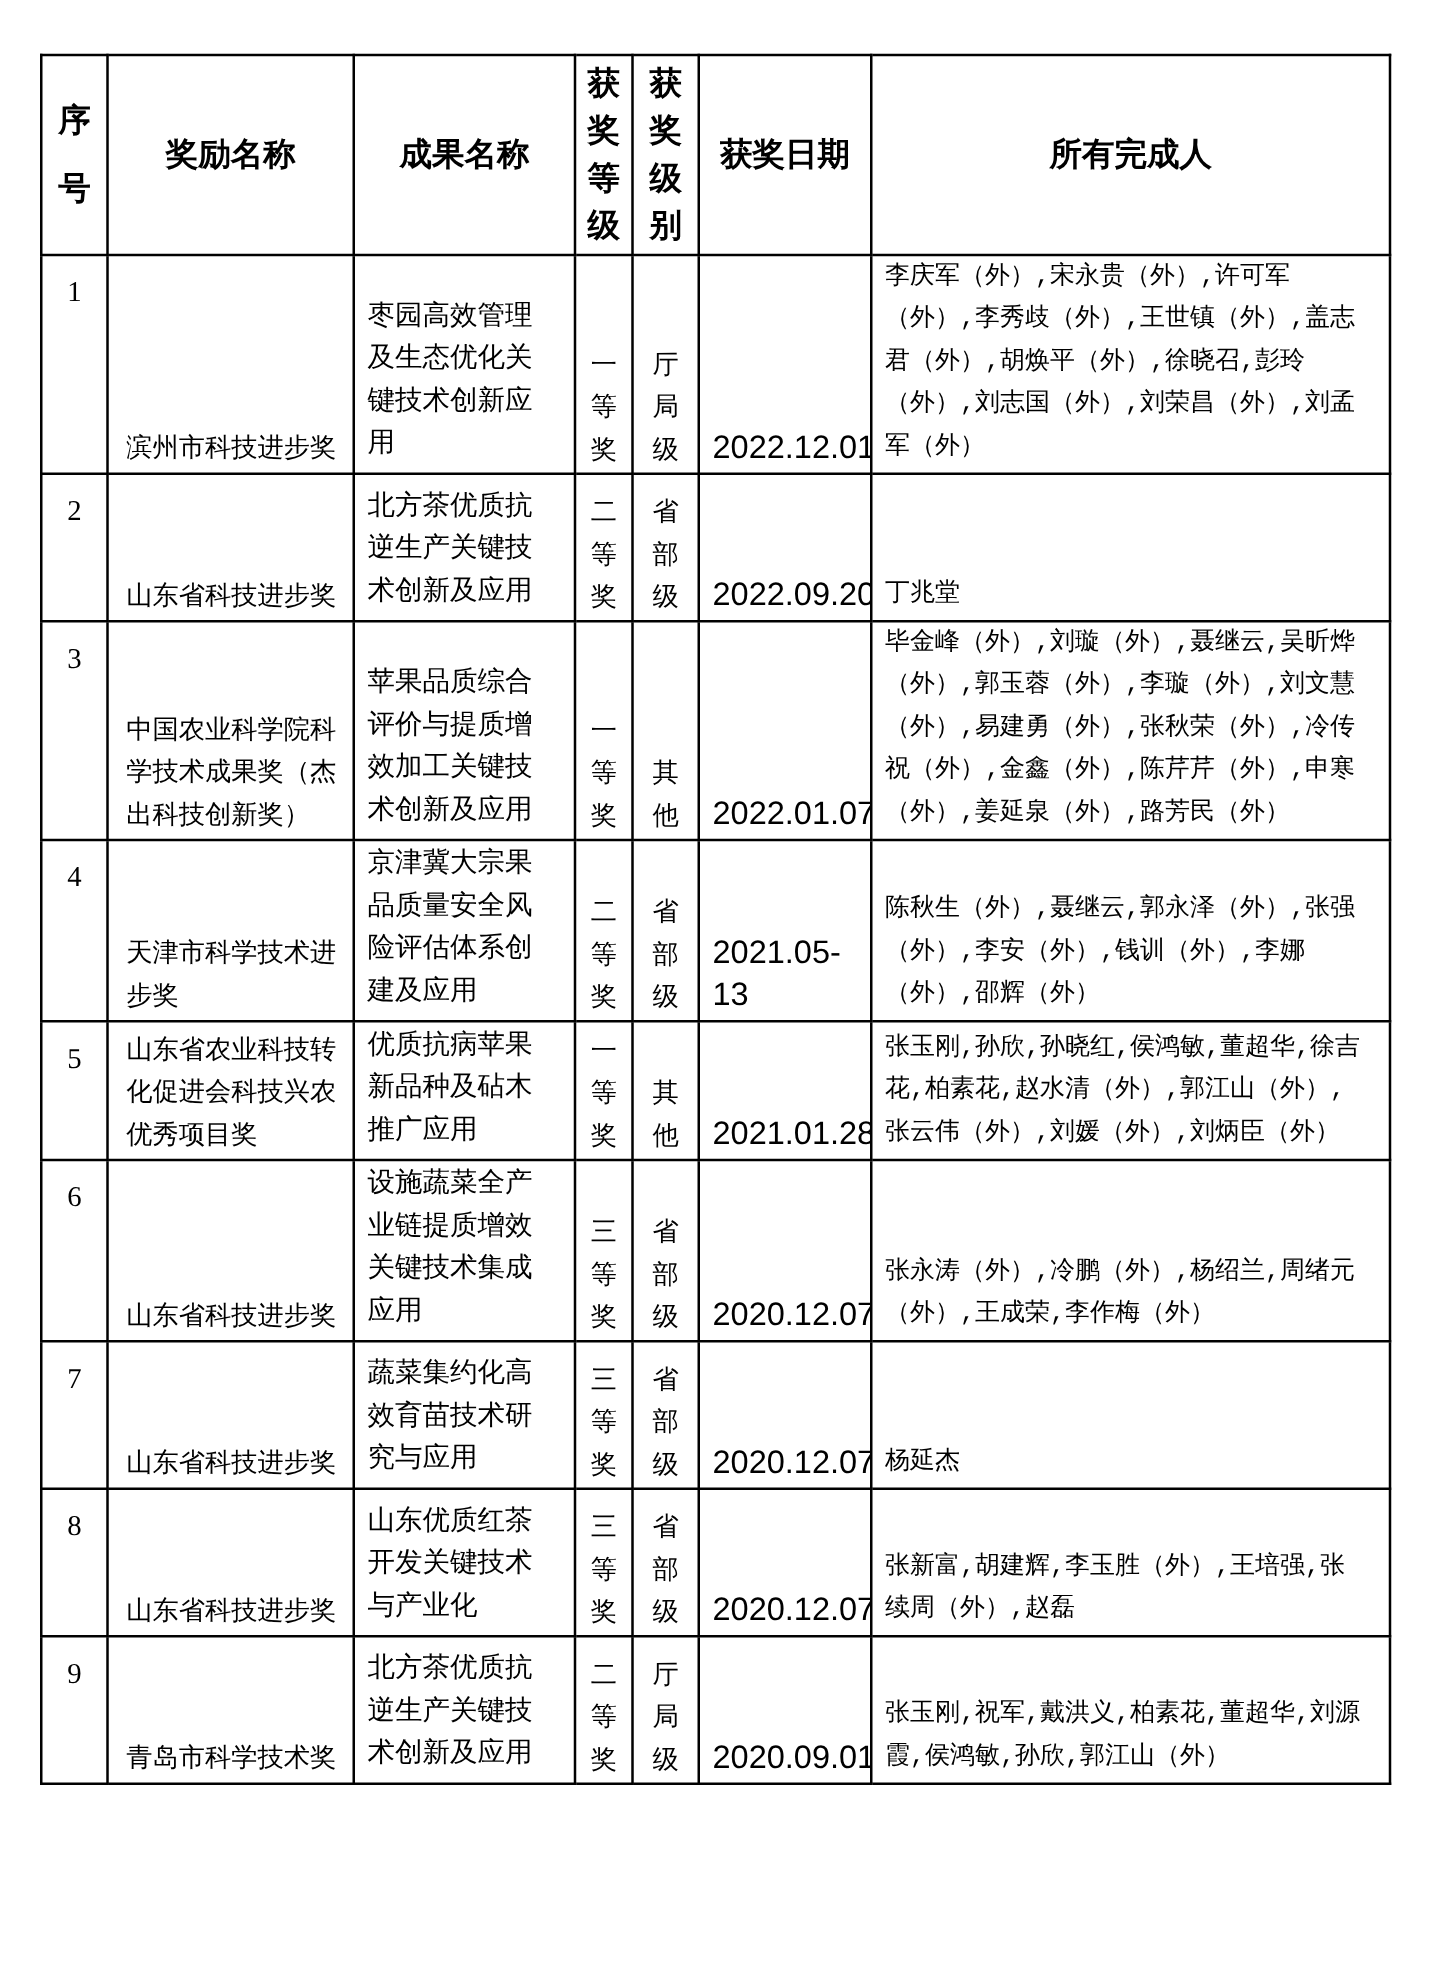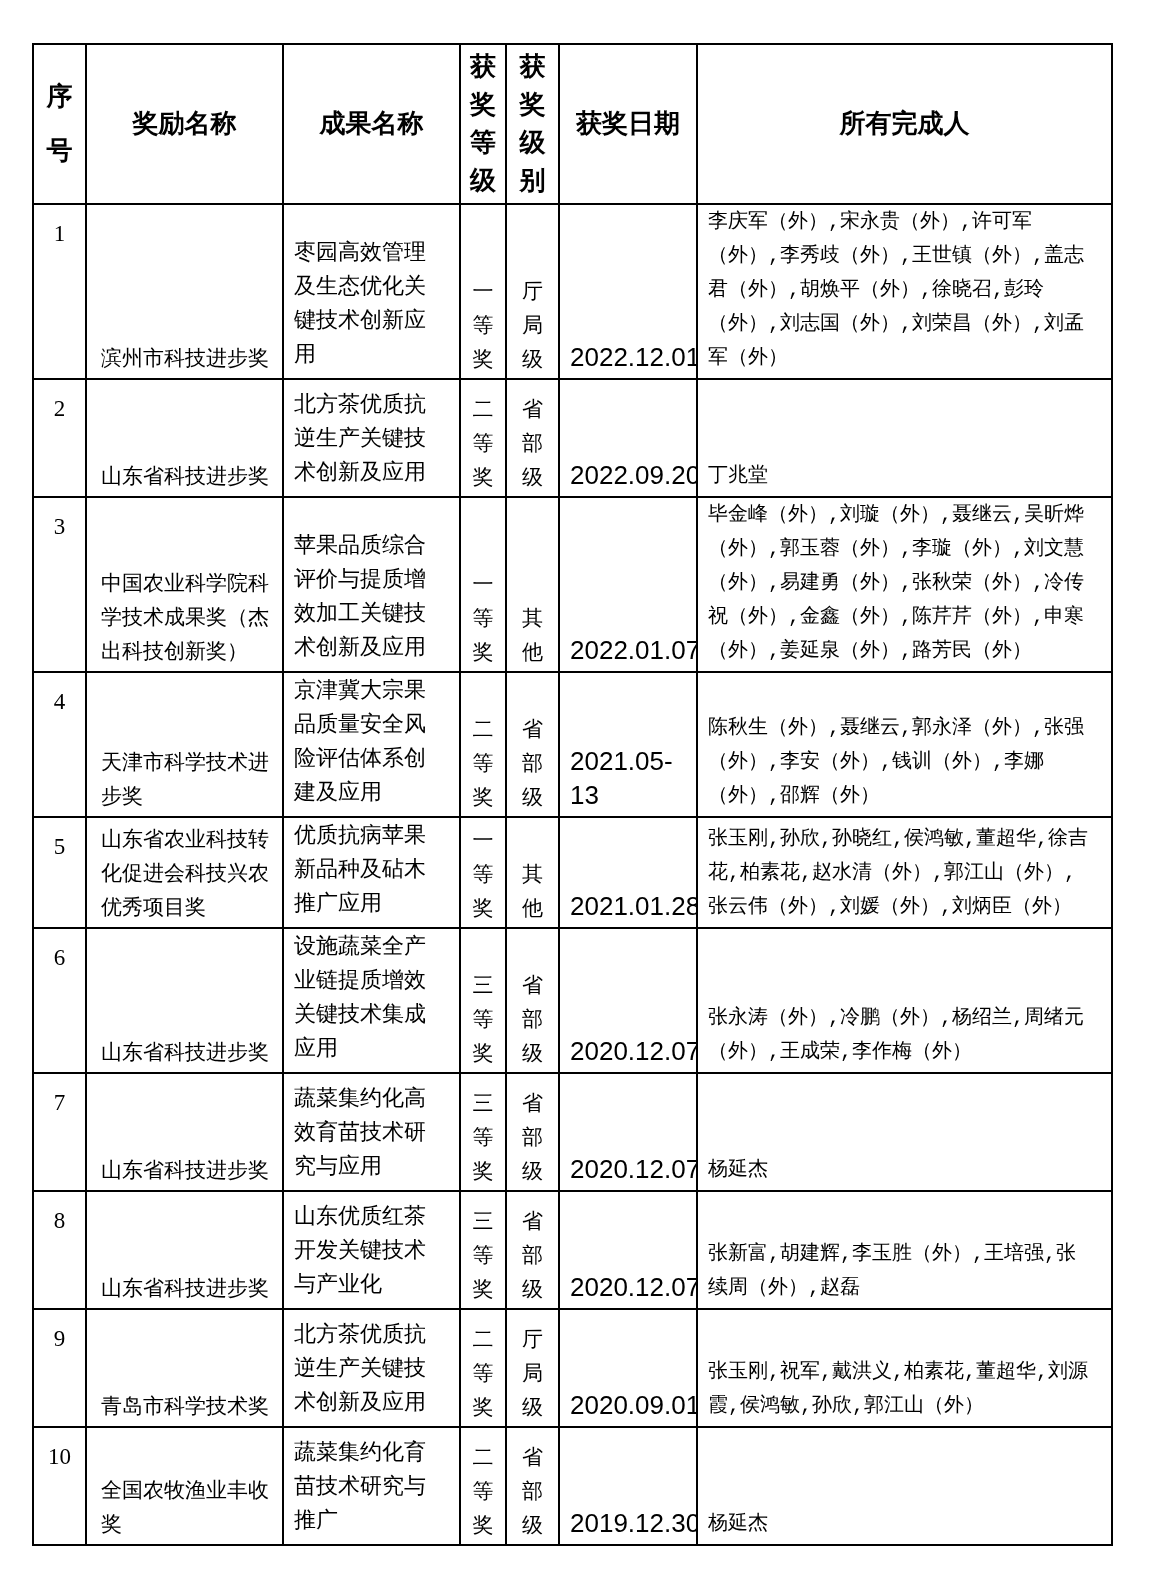--- a/index.html
+++ b/index.html
@@ -191,23 +191,14 @@
   </tr>
       <tr>
     <td class="cell-serial">9</td>
     <td class="cell-award">青岛市科学技术奖</td>
     <td class="cell-achievement">北方茶优质抗逆生产关键技术创新及应用</td>
     <td class="cell-grade">二等奖</td>
     <td class="cell-level">厅局级</td>
     <td class="cell-date">2020.09.01</td>
     <td class="cell-people">张玉刚,祝军,戴洪义,柏素花,董超华,刘源霞,侯鸿敏,孙欣,郭江山（外）</td>
   </tr>
-      <tr>
-    <td class="cell-serial">10</td>
-    <td class="cell-award">全国农牧渔业丰收奖</td>
-    <td class="cell-achievement">蔬菜集约化育苗技术研究与推广</td>
-    <td class="cell-grade">二等奖</td>
-    <td class="cell-level">省部级</td>
-    <td class="cell-date">2019.12.30</td>
-    <td class="cell-people">杨延杰</td>
-  </tr>
     </tbody>
 </table>
 
 </body></html>

